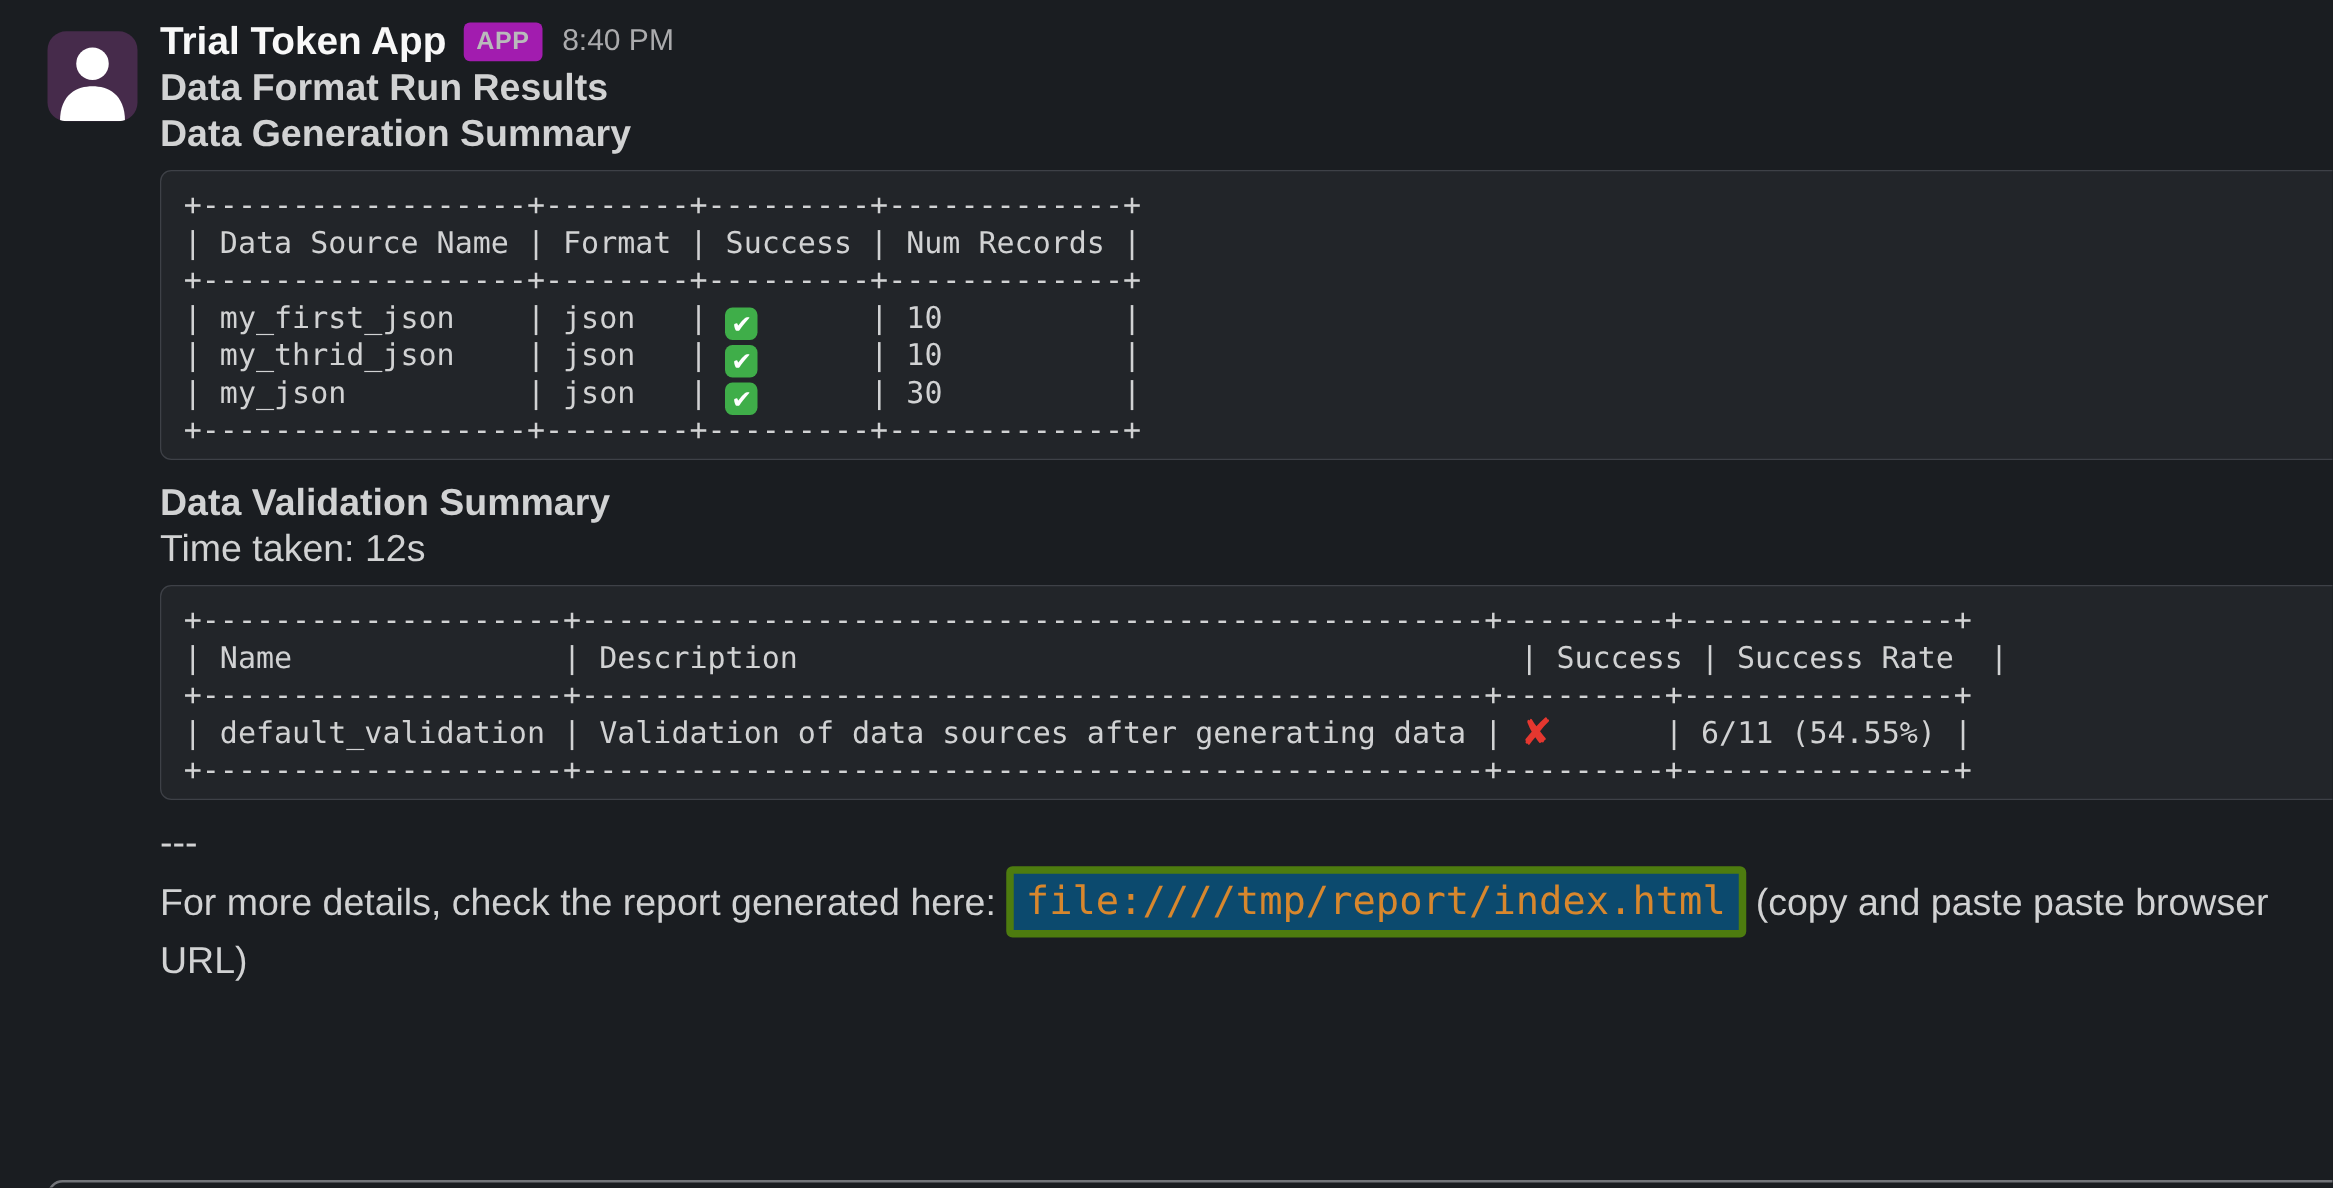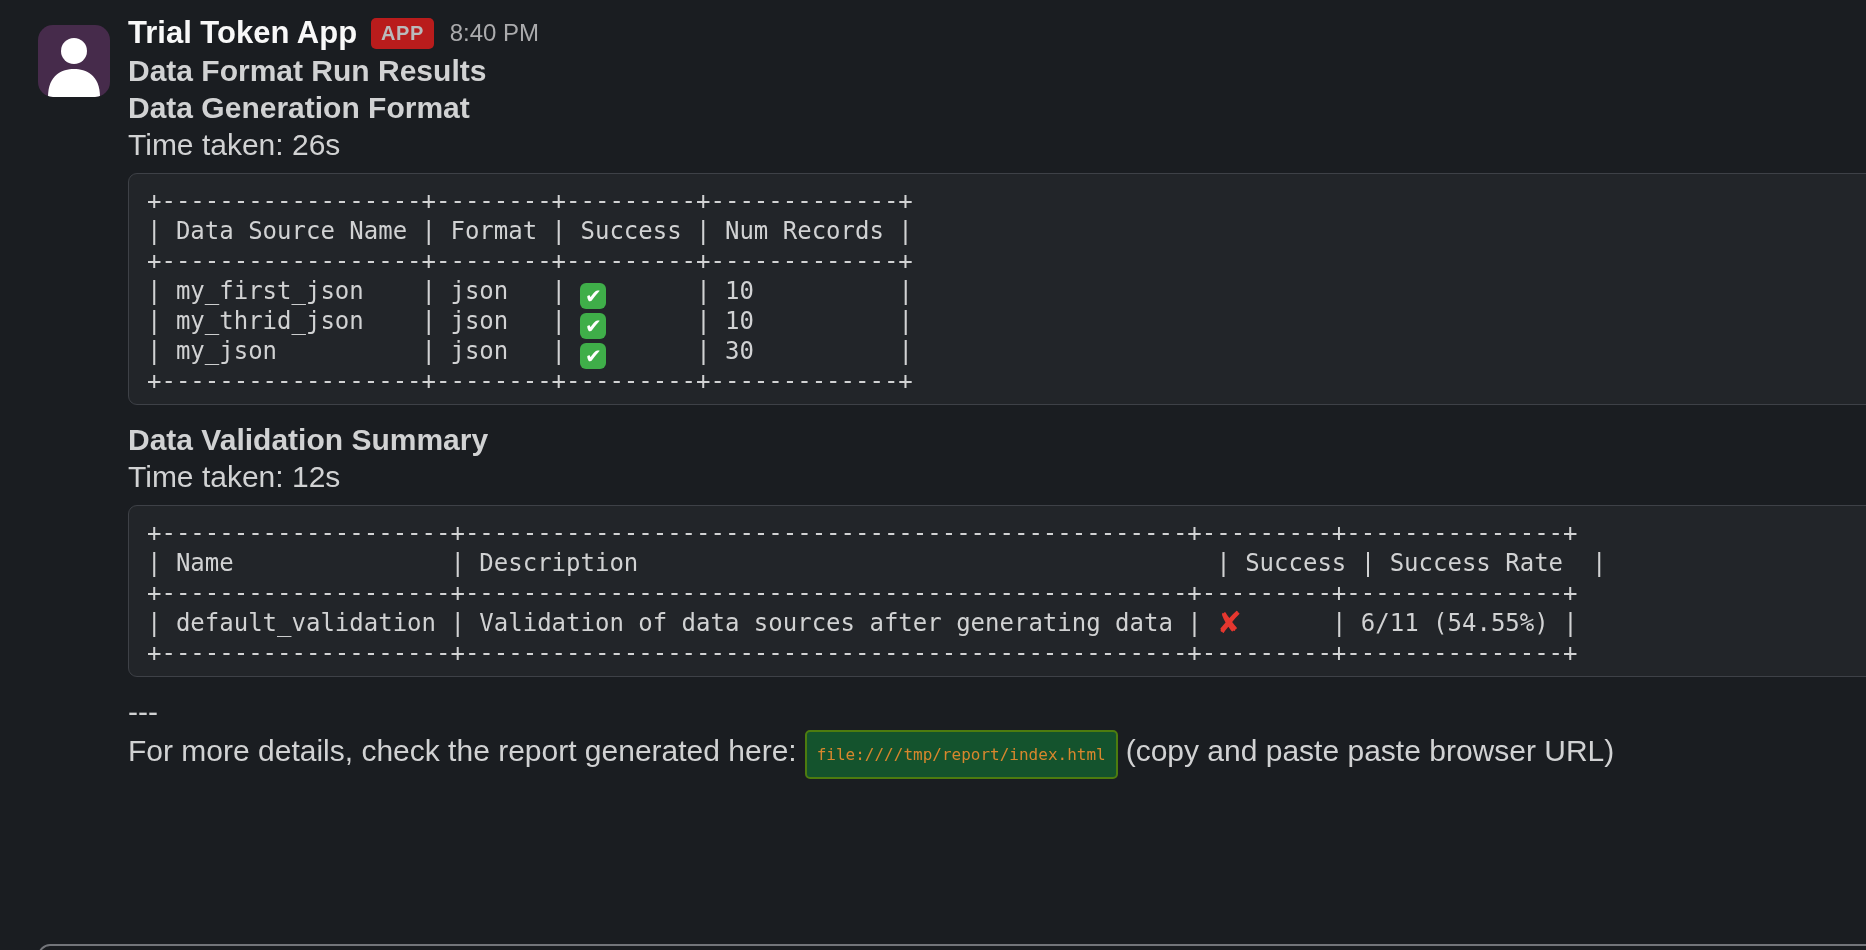--- a/index.html
+++ b/index.html
@@ -9,21 +9,21 @@
     font-family:"Liberation Sans",sans-serif;
   }
   .message{position:relative;padding:14px 0 0 128px;}
   .avatar{
     position:absolute;left:38px;top:25px;width:72px;height:72px;
     border-radius:15px;background:#462b4b;overflow:hidden;
   }
   .msg-header{height:38px;display:flex;align-items:center;}
   .app-name{font-size:31px;font-weight:700;color:#f8f8f8;text-align:right;}
   .app-badge{
-    background:#b91c1c;color:#b9babb;font-size:20px;font-weight:700;
+    background:#a21caf;color:#b9babb;font-size:20px;font-weight:700;
     padding:4px 10px;border-radius:5px;margin-left:14px;letter-spacing:.5px;
   }
   .timestamp{color:#ababad;font-size:24px;margin-left:16px;text-align:center;}
   .line{font-size:30px;line-height:37px;}
   .bold{font-weight:700;}
   .codeblock{
     box-sizing:border-box;width:1760px;margin:10px 0 16px 0;
     padding:12px 18px 8px 18px;
     background:#222529;border:1px solid #3e4147;border-radius:9px;
     font-family:"DejaVu Sans Mono",monospace;font-size:24px;color:#d1d2d3;
@@ -35,22 +35,22 @@
   .em.check{
     height:26px;background:#3fae49;border-radius:6px;color:#ffffff;
     font-size:20px;line-height:26px;vertical-align:-4px;
   }
   .em.cross{
     color:#e5372f;font-size:30px;font-weight:700;line-height:26px;vertical-align:-2px;
   }
   .divider-line{margin-top:14px;}
   .footer-line{font-size:30px;line-height:37px;}
   .inline-code{
-    font-family:"DejaVu Sans Mono",monospace;font-size:16px;color:#d8872d;
-    background:#14532d;border:2px solid #4d7c0f;border-radius:5px;
+    font-family:"DejaVu Sans Mono",monospace;font-size:31px;color:#d8872d;
+    background:#0c4a6e;border:6px solid #4d7c0f;border-radius:5px;
     padding:4px 10px;margin:0 8px;display:inline-block;vertical-align:1px;
   }
   .composer{
     position:absolute;left:38px;top:944px;width:1900px;height:80px;
     box-sizing:border-box;border:2px solid #73757a;border-radius:12px;
     background:#1a1d21;
   }
 </style>
 </head>
 <body>
@@ -67,22 +67,21 @@
   </span>
 
   <div class="msg-header">
     <span class="app-name">Trial Token App</span>
     <span class="app-badge">APP</span>
     <span class="timestamp">8:40 PM</span>
   </div>
 
   <div class="line bold">Data Format Run Results</div>
 
-  <div class="line bold">Data Generation Format</div>
-  <div class="line">Time taken: 26s</div>
+  <div class="line bold">Data Generation Summary</div>
 
   <pre class="codeblock"><div>+------------------+--------+---------+-------------+</div><div>| Data Source Name | Format | Success | Num Records |</div><div>+------------------+--------+---------+-------------+</div><div>| my_first_json    | json   | <span class="em check">✔</span>      | 10          |</div><div>| my_thrid_json    | json   | <span class="em check">✔</span>      | 10          |</div><div>| my_json          | json   | <span class="em check">✔</span>      | 30          |</div><div>+------------------+--------+---------+-------------+</div></pre>
 
   <div class="line bold">Data Validation Summary</div>
   <div class="line">Time taken: 12s</div>
 
   <pre class="codeblock"><div>+--------------------+--------------------------------------------------+---------+---------------+</div><div>| Name               | Description                                        | Success | Success Rate  |</div><div>+--------------------+--------------------------------------------------+---------+---------------+</div><div>| default_validation | Validation of data sources after generating data | <span class="em cross">✘</span>      | 6/11 (54.55%) |</div><div>+--------------------+--------------------------------------------------+---------+---------------+</div></pre>
 
   <div class="line divider-line">---</div>
 

